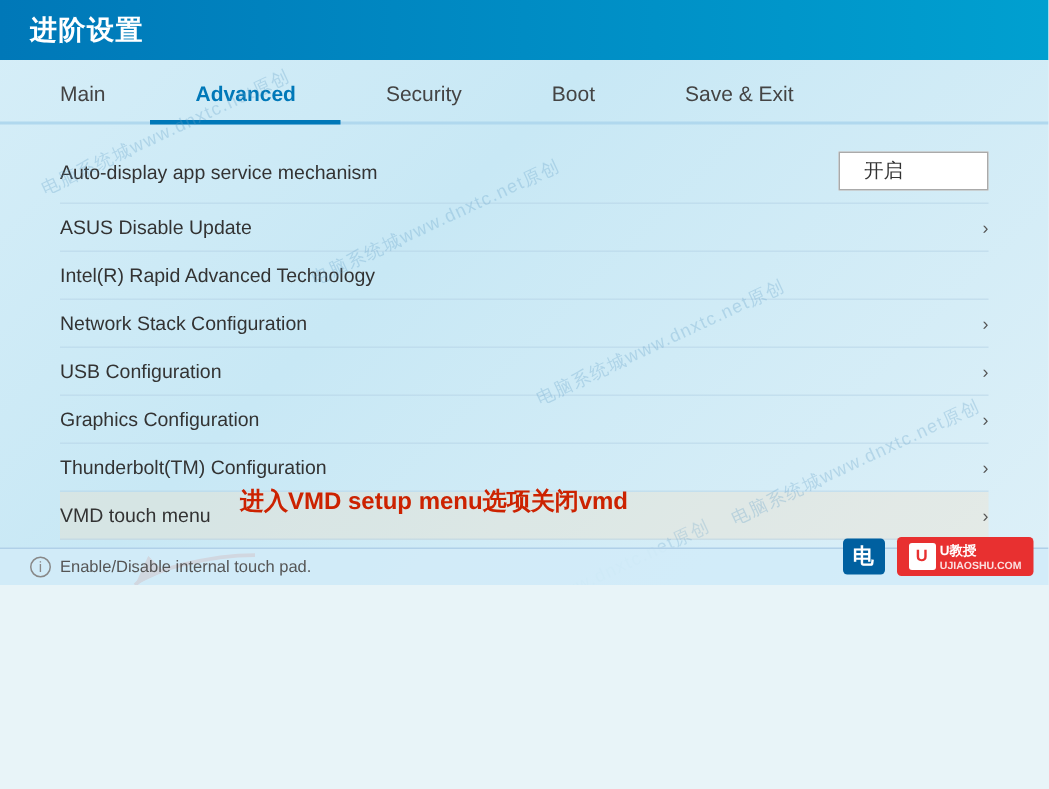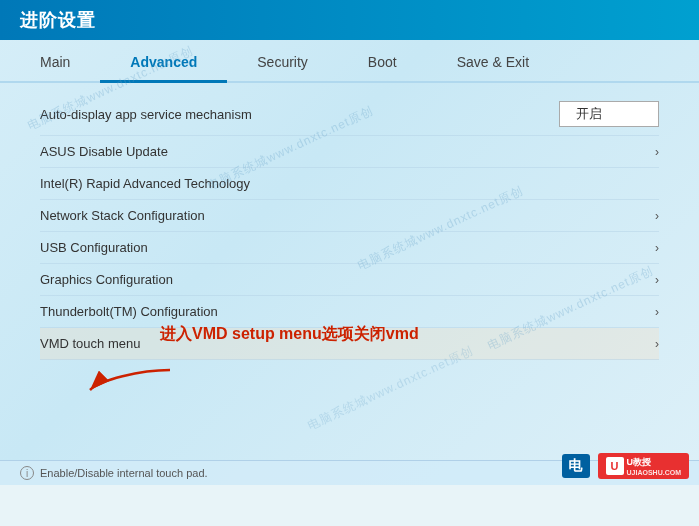--- a/index.html
+++ b/index.html
@@ -8,21 +8,21 @@
       width: 699px;
       height: 526px;
       overflow: hidden;
       font-family: Arial, sans-serif;
       background: #e8f4f8;
       position: relative;
     }
 
     .bios-container {
       width: 699px;
-      height: 485px;
+      height: 390px;
       background: linear-gradient(135deg, #d6eef8 0%, #c8e8f5 40%, #ddf0f8 100%);
       position: relative;
       overflow: hidden;
     }
 
     
     .title-bar {
       background: linear-gradient(90deg, #0078b8 0%, #00a0d0 100%);
       padding: 8px 20px;
       color: white;

